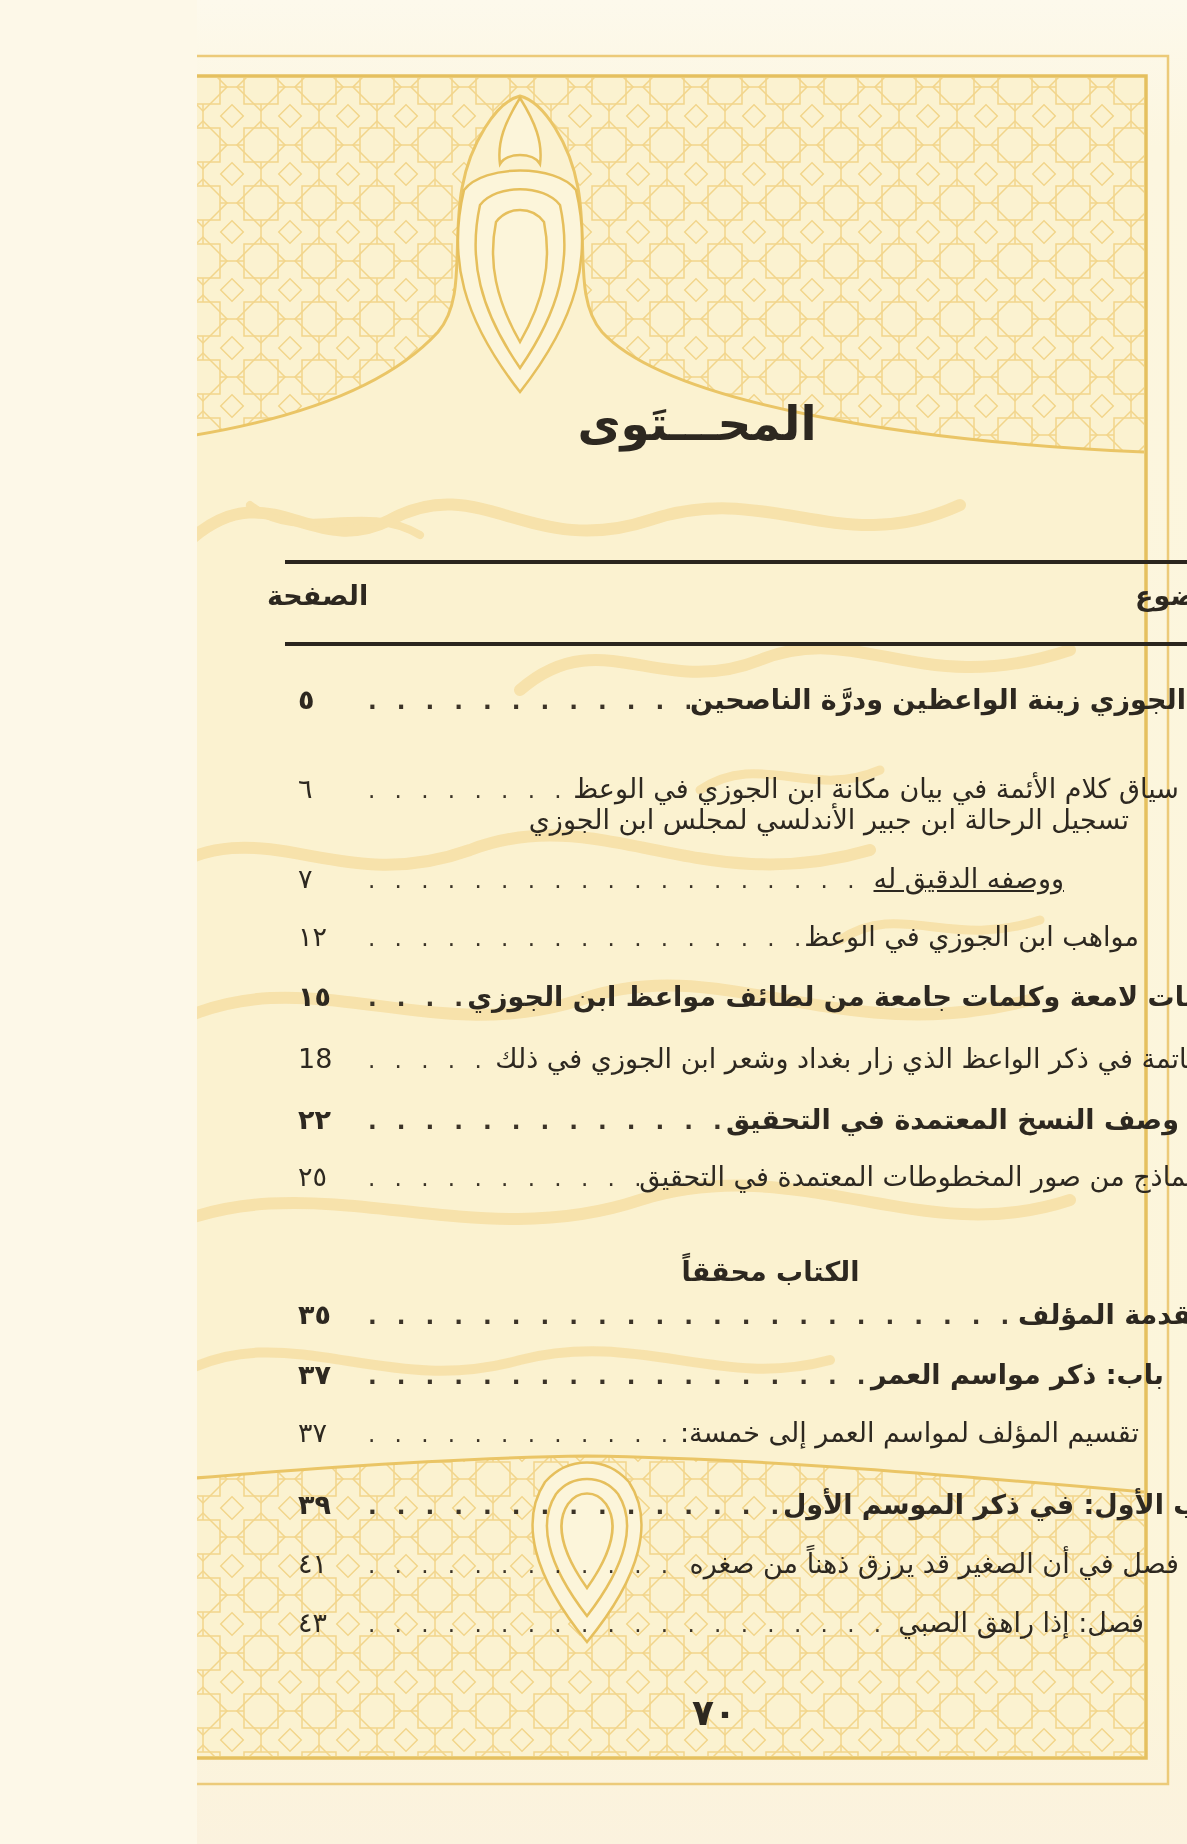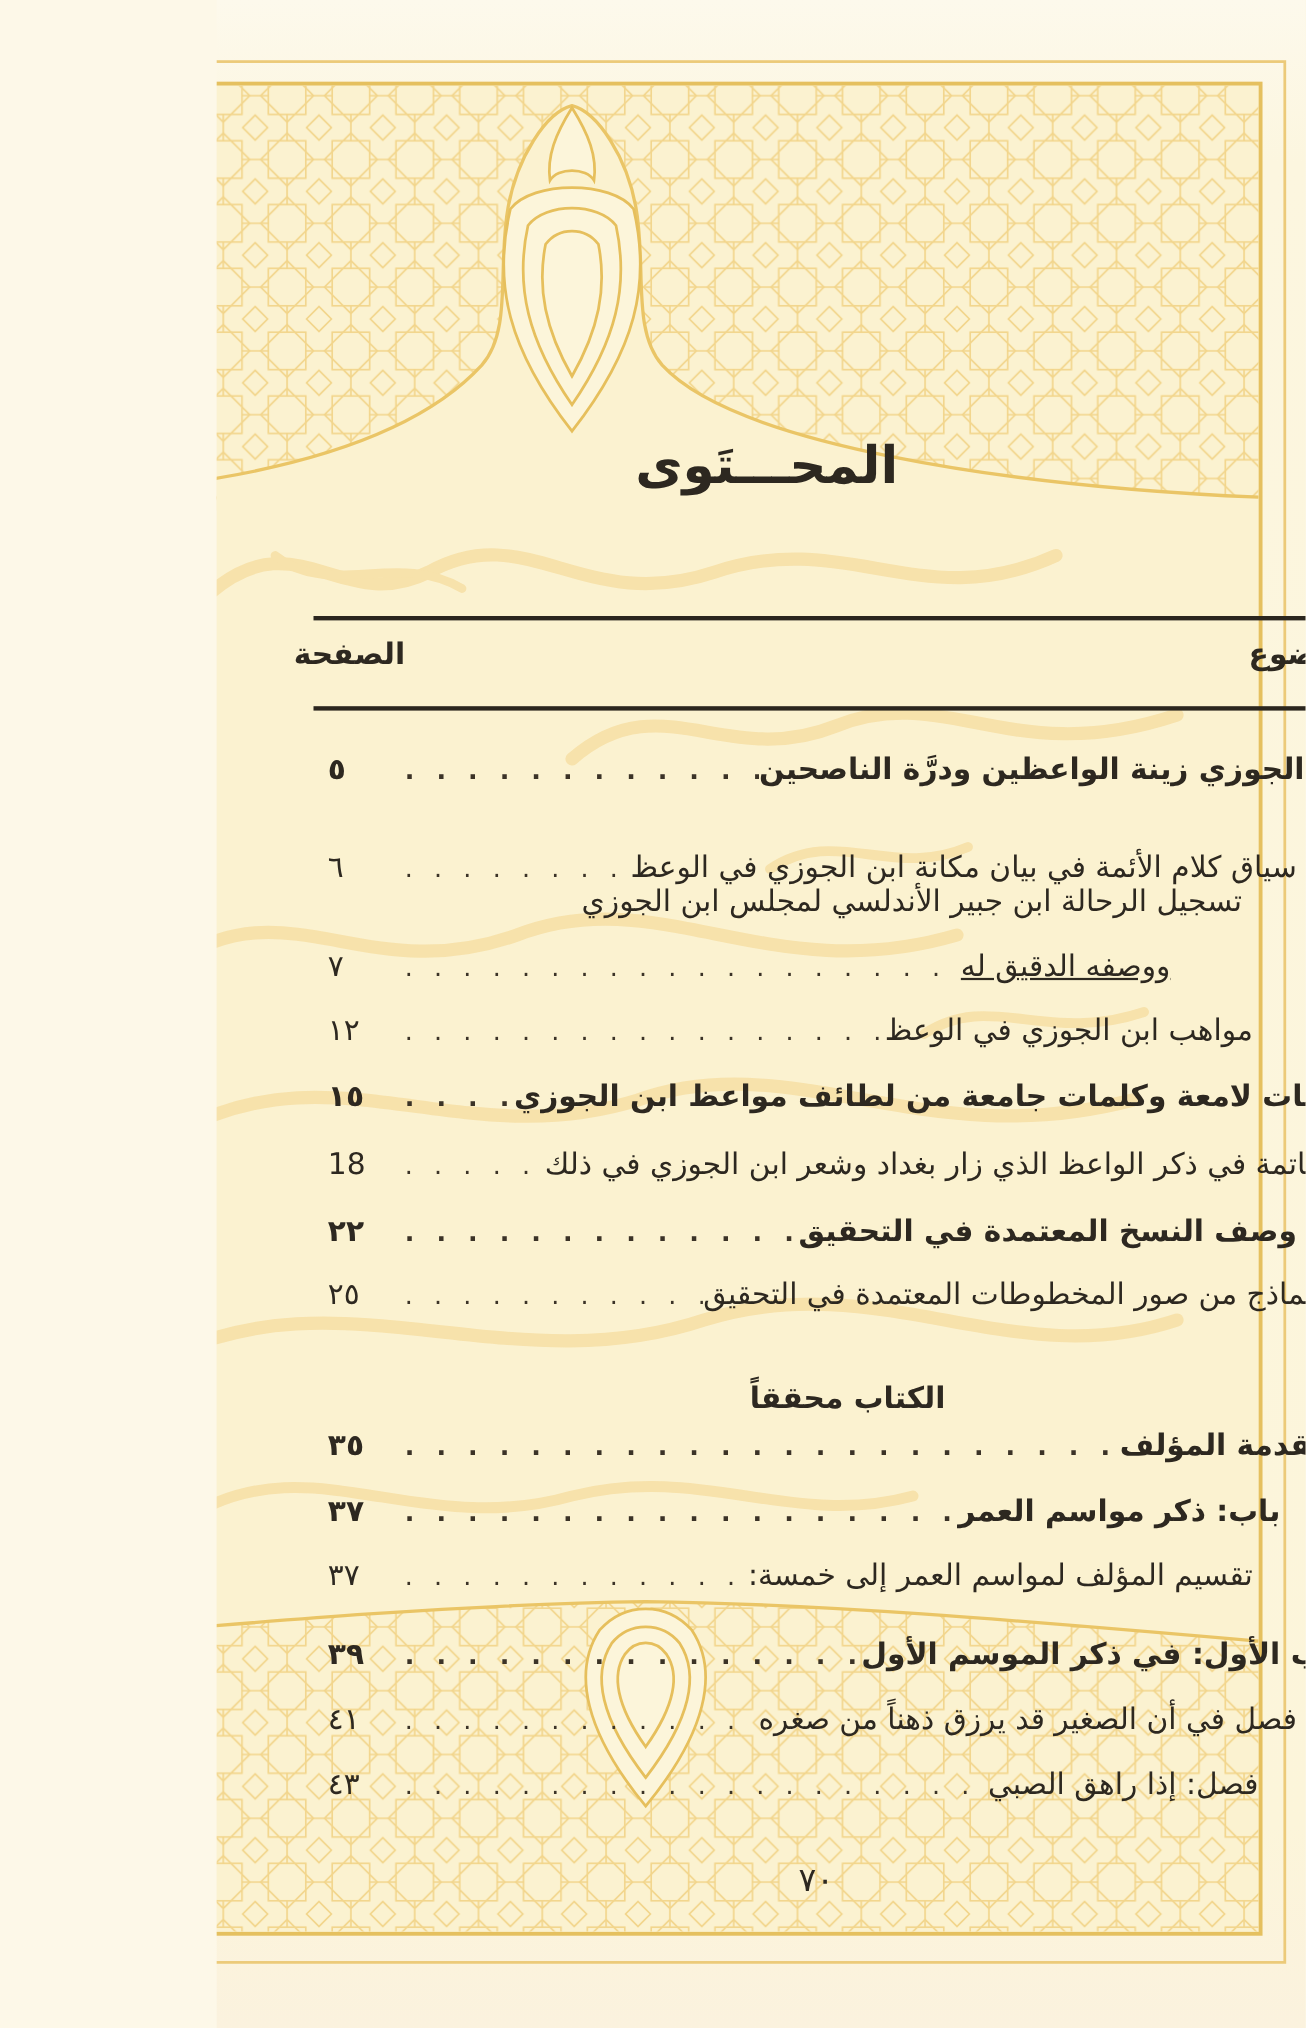--- a/index.html
+++ b/index.html
@@ -17,21 +17,21 @@
          direction:rtl;font-size:27px;font-weight:700;}
   #rows{left:95px;top:0;width:957px;height:1844px;z-index:2;}
   .toc-row{position:absolute;left:0;width:100%;height:42px;display:flex;direction:rtl;
            align-items:baseline;font-size:27px;line-height:42px;white-space:nowrap;}
   .toc-row.b{font-weight:700;}
   .toc-row.center{justify-content:center;margin-top:12px;}
   .entry{flex:0 0 auto;}
   .leader{flex:1 1 auto;overflow:hidden;white-space:nowrap;direction:ltr;text-align:left;
           letter-spacing:6px;font-size:23px;color:#3b3327;padding:0 12px;}
   .pnum{flex:0 0 58px;direction:ltr;text-align:left;padding-left:6px;font-size:27px;}
-  .folio{left:495px;top:1692px;width:100px;text-align:center;font-size:30px;font-weight:400;}
+  .folio{left:495px;top:1692px;width:100px;text-align:left;font-size:36px;font-weight:700;}
 </style>
 </head>
 <body>
 
 <div class="page">
 
   <svg class="bg-svg" viewBox="0 0 1187 1844" width="1187" height="1844" aria-hidden="true">
     <defs>
       <pattern id="geo" width="58" height="58" patternUnits="userSpaceOnUse">
         <g fill="none" stroke="#f2d58b" stroke-width="1.5">

